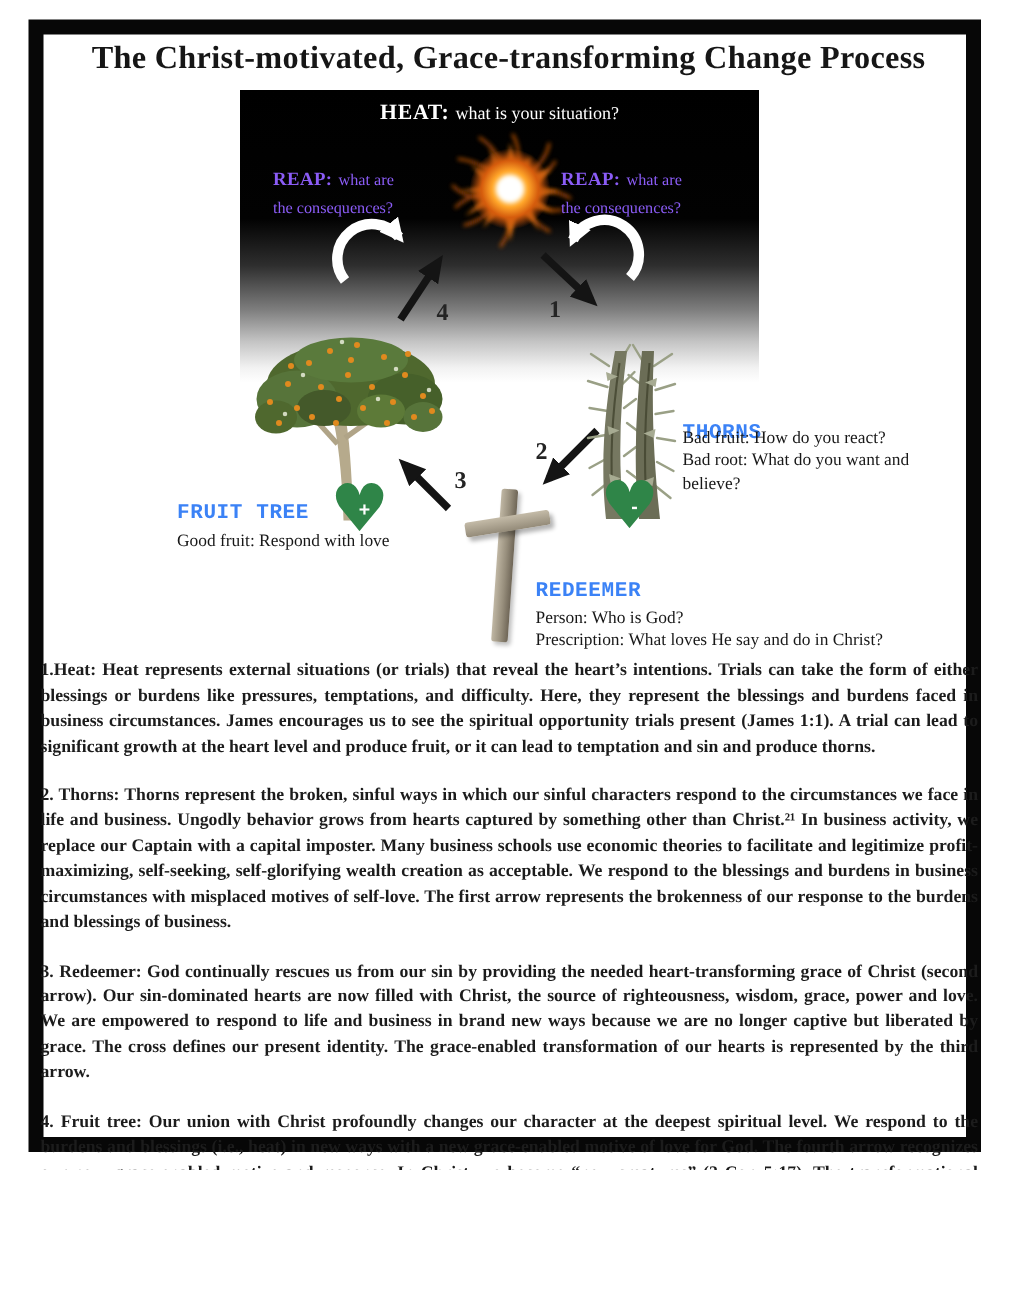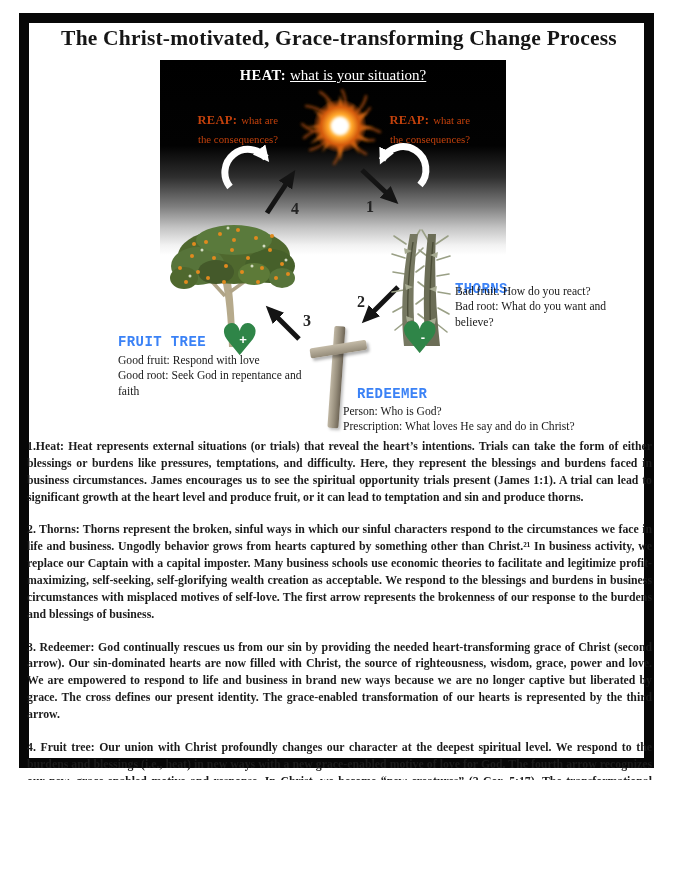--- a/index.html
+++ b/index.html
@@ -7,22 +7,22 @@
         font-family:"Liberation Serif", serif;color:#1a1a1a;}
   .frame{position:absolute;left:19px;top:13px;right:24px;bottom:12px;border:10px solid #070707;pointer-events:none;}
   .title{position:absolute;left:30px;top:26px;width:618px;text-align:center;
          font-size:21.5px;font-weight:600;letter-spacing:.2px;color:#161616;}
   
   .diagram{position:absolute;left:0;top:0;width:678px;height:440px;}
   .backdrop{position:absolute;left:160px;top:60px;width:346px;height:195px;
             background:linear-gradient(180deg,#000 0%,#020202 44%,#2e2e2e 60%,#7d7d7d 75%,#c4c4c4 86%,#f2f2f2 95%,#ffffff 100%);}
   .heat-line{position:absolute;left:160px;top:66px;width:346px;text-align:center;color:#fff;white-space:nowrap;}
   .heat-line .lbl{font-weight:700;font-size:14.5px;letter-spacing:.5px;text-align:right;}
-  .heat-line .q{font-size:15px;text-decoration:underline;}
-  .reap{position:absolute;width:96px;text-align:right;color:#c2410c;line-height:1.18;}
+  .heat-line .q{font-size:12px;}
+  .reap{position:absolute;width:96px;text-align:left;color:#8b5cf6;line-height:1.18;}
   .reap .lbl{font-weight:700;font-size:12.5px;letter-spacing:.3px;}
   .reap .q{font-size:10.8px;}
   .reap.left{left:182px;top:110px;}
   .reap.right{left:374px;top:110px;}
   .arrownum{position:absolute;font-size:16px;font-weight:700;color:#242424;}
   .svglayer{position:absolute;left:0;top:0;}
   
   .heart{position:absolute;width:46px;height:46px;}
   .heart .glyph{position:absolute;left:0;top:-8px;font-family:"DejaVu Sans",sans-serif;font-size:44px;color:#2f8548;line-height:1;}
   .heart .sign{position:absolute;left:0;top:6px;width:46px;text-align:center;color:#fff;
@@ -219,31 +219,30 @@
     </div>
 
     <div class="cross">
       <div class="post"></div>
       <div class="bar"></div>
     </div>
 
     <div class="cap-head" style="left:118px;top:334px;">FRUIT TREE</div>
     <div class="cap-lines" style="left:118px;top:353px;width:200px;">
       <div>Good fruit: Respond with love</div>
-      <div>Good root: Seek God in repentance and faith</div>
     </div>
 
     <div class="cap-head" style="left:455px;top:281px;">THORNS</div>
     <div class="cap-lines" style="left:455px;top:284px;width:168px;">
       <div>Bad fruit: How do you react?</div>
       <div>Bad root: What do you want and believe?</div>
     </div>
 
     <div class="cap-head" style="left:357px;top:386px;">REDEEMER</div>
-    <div class="cap-lines" style="left:343px;top:404px;width:300px;">
+    <div class="cap-lines" style="left:357px;top:404px;width:300px;">
       <div>Person: Who is God?</div>
       <div>Prescription: What loves He say and do in Christ?</div>
     </div>
   </div>
 
   <div class="bodytext">
     <p>1.Heat: Heat represents external situations (or trials) that reveal the heart’s intentions. Trials can take the form of either blessings or burdens like pressures, temptations, and difficulty. Here, they represent the blessings and burdens faced in business circumstances. James encourages us to see the spiritual opportunity trials present (James 1:1). A trial can lead to significant growth at the heart level and produce fruit, or it can lead to temptation and sin and produce thorns.</p>
     <p>2. Thorns: Thorns represent the broken, sinful ways in which our sinful characters respond to the circumstances we face in life and business. Ungodly behavior grows from hearts captured by something other than Christ.²¹ In business activity, we replace our Captain with a capital imposter. Many business schools use economic theories to facilitate and legitimize profit-maximizing, self-seeking, self-glorifying wealth creation as acceptable. We respond to the blessings and burdens in business circumstances with misplaced motives of self-love. The first arrow represents the brokenness of our response to the burdens and blessings of business.</p>
     <p>3. Redeemer: God continually rescues us from our sin by providing the needed heart-transforming grace of Christ (second arrow). Our sin-dominated hearts are now filled with Christ, the source of righteousness, wisdom, grace, power and love. We are empowered to respond to life and business in brand new ways because we are no longer captive but liberated by grace. The cross defines our present identity. The grace-enabled transformation of our hearts is represented by the third arrow.</p>
     <p>4. Fruit tree: Our union with Christ profoundly changes our character at the deepest spiritual level. We respond to the burdens and blessings (i.e., heat) in new ways with a new grace-enabled motive of love for God. The fourth arrow recognizes our new, grace-enabled motive and response. In Christ, we become “new creatures” (2 Cor. 5:17). The transformational results of our union to Christ include:  a. Purpose: The motive of our life and business activity no longer involves the self-loving pursuit of personal happiness. Our motive now centers on a grace-enabled God-loving pursuit of spiritual holiness and purity. b. Perspective: Our present life and business activity is now a time and opportunity to prepare for eternity with God. c. Personal: God’s redemptive solution is intensely relational and involves fidelity to Christ in a business world where many other “loves” seek our allegiance.</p>

